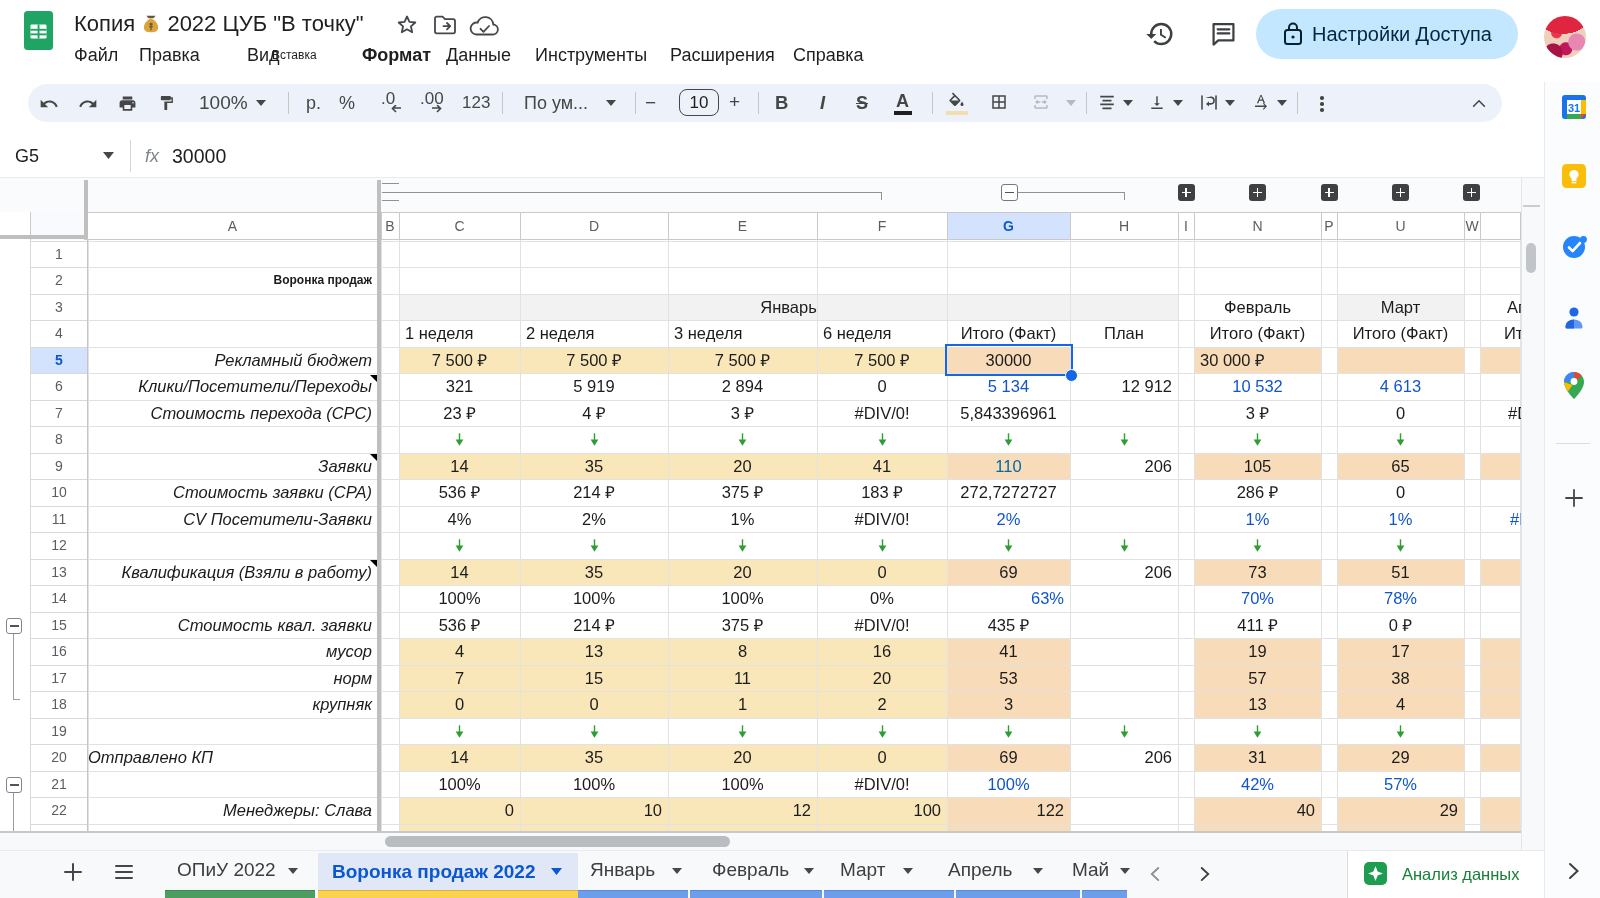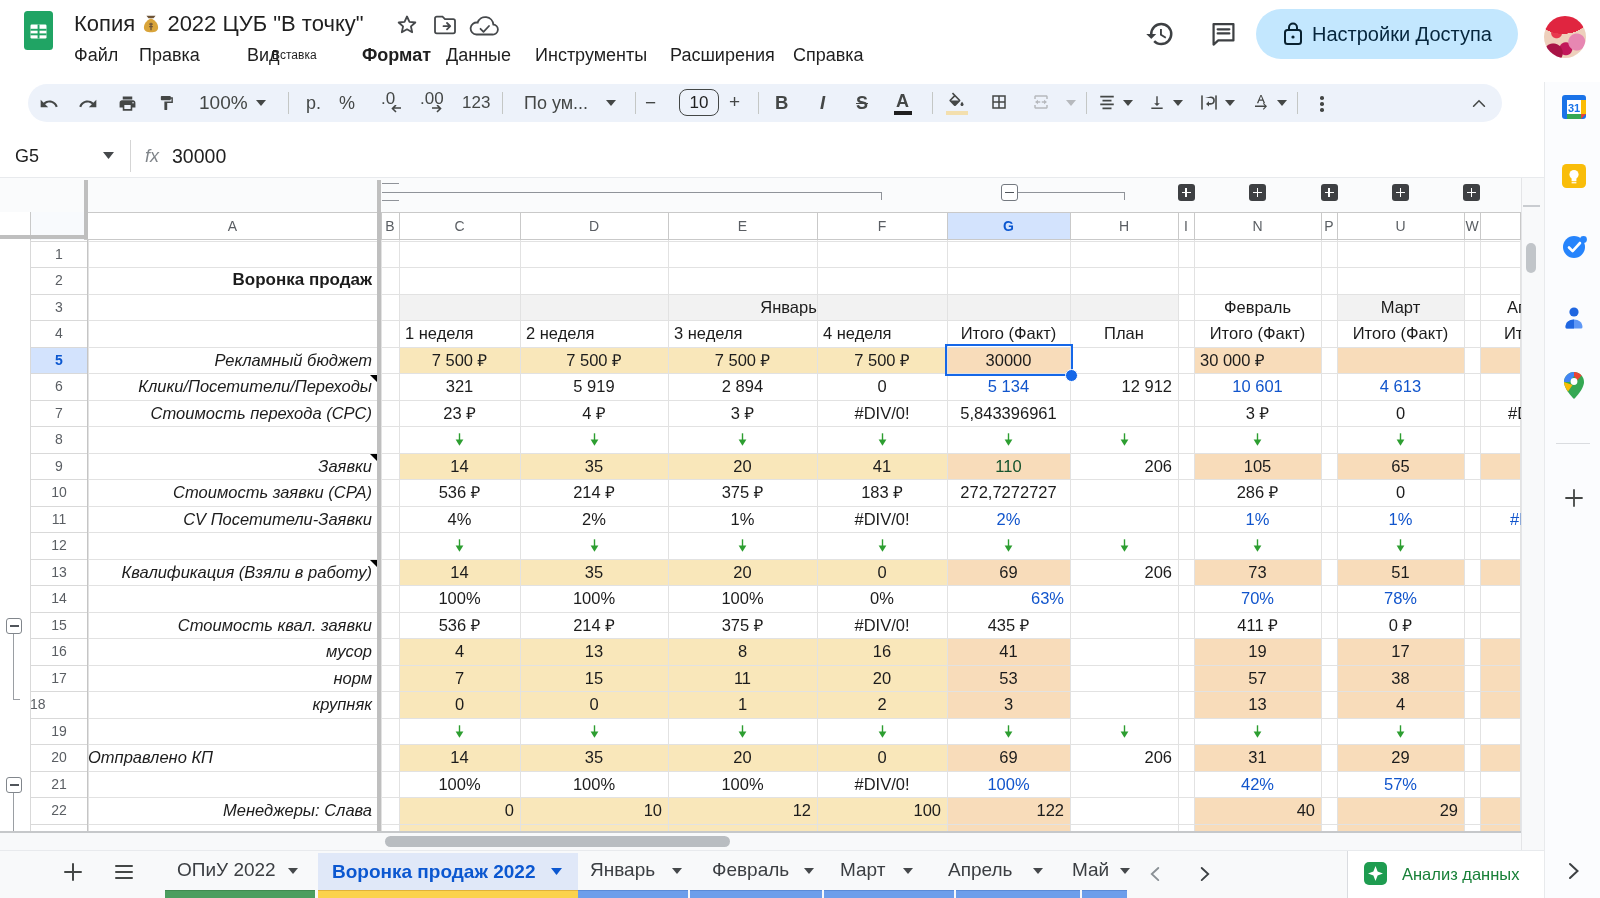--- a/index.html
+++ b/index.html
@@ -243,21 +243,21 @@
 <div style="position:absolute;left:30px;top:558.7px;height:26.52px;line-height:26.52px;font-size:14px;color:#5a5e63;font-weight:400;font-style:normal;white-space:nowrap;width:58px;text-align:center;">13</div>
 <div style="position:absolute;left:30px;top:585.3px;width:58px;height:1px;background:#d9d9d9;"></div>
 <div style="position:absolute;left:30px;top:585.3px;height:26.52px;line-height:26.52px;font-size:14px;color:#5a5e63;font-weight:400;font-style:normal;white-space:nowrap;width:58px;text-align:center;">14</div>
 <div style="position:absolute;left:30px;top:611.8px;width:58px;height:1px;background:#d9d9d9;"></div>
 <div style="position:absolute;left:30px;top:611.8px;height:26.52px;line-height:26.52px;font-size:14px;color:#5a5e63;font-weight:400;font-style:normal;white-space:nowrap;width:58px;text-align:center;">15</div>
 <div style="position:absolute;left:30px;top:638.3px;width:58px;height:1px;background:#d9d9d9;"></div>
 <div style="position:absolute;left:30px;top:638.3px;height:26.52px;line-height:26.52px;font-size:14px;color:#5a5e63;font-weight:400;font-style:normal;white-space:nowrap;width:58px;text-align:center;">16</div>
 <div style="position:absolute;left:30px;top:664.8px;width:58px;height:1px;background:#d9d9d9;"></div>
 <div style="position:absolute;left:30px;top:664.8px;height:26.52px;line-height:26.52px;font-size:14px;color:#5a5e63;font-weight:400;font-style:normal;white-space:nowrap;width:58px;text-align:center;">17</div>
 <div style="position:absolute;left:30px;top:691.3px;width:58px;height:1px;background:#d9d9d9;"></div>
-<div style="position:absolute;left:30px;top:691.3px;height:26.52px;line-height:26.52px;font-size:14px;color:#5a5e63;font-weight:400;font-style:normal;white-space:nowrap;width:58px;">18</div>
+<div style="position:absolute;left:30px;top:691.3px;height:26.52px;line-height:26.52px;font-size:14px;color:#5a5e63;font-weight:400;font-style:normal;white-space:nowrap;width:58px;text-align:center;">18</div>
 <div style="position:absolute;left:30px;top:717.9px;width:58px;height:1px;background:#d9d9d9;"></div>
 <div style="position:absolute;left:30px;top:717.9px;height:26.52px;line-height:26.52px;font-size:14px;color:#5a5e63;font-weight:400;font-style:normal;white-space:nowrap;width:58px;text-align:center;">19</div>
 <div style="position:absolute;left:30px;top:744.4px;width:58px;height:1px;background:#d9d9d9;"></div>
 <div style="position:absolute;left:30px;top:744.4px;height:26.52px;line-height:26.52px;font-size:14px;color:#5a5e63;font-weight:400;font-style:normal;white-space:nowrap;width:58px;text-align:center;">20</div>
 <div style="position:absolute;left:30px;top:770.9px;width:58px;height:1px;background:#d9d9d9;"></div>
 <div style="position:absolute;left:30px;top:770.9px;height:26.52px;line-height:26.52px;font-size:14px;color:#5a5e63;font-weight:400;font-style:normal;white-space:nowrap;width:58px;text-align:center;">21</div>
 <div style="position:absolute;left:30px;top:797.4px;width:58px;height:1px;background:#d9d9d9;"></div>
 <div style="position:absolute;left:30px;top:797.4px;height:26.52px;line-height:26.52px;font-size:14px;color:#5a5e63;font-weight:400;font-style:normal;white-space:nowrap;width:58px;text-align:center;">22</div>
 <div style="position:absolute;left:30px;top:823.9px;width:58px;height:1px;background:#d9d9d9;"></div>
 <div style="position:absolute;left:30px;top:240px;width:1px;height:591px;background:#d9d9d9;"></div>
@@ -368,21 +368,21 @@
 <div style="position:absolute;left:947px;top:240px;width:1px;height:591px;background:#e2e2e2;"></div>
 <div style="position:absolute;left:1070px;top:240px;width:1px;height:591px;background:#e2e2e2;"></div>
 <div style="position:absolute;left:1178px;top:240px;width:1px;height:591px;background:#e2e2e2;"></div>
 <div style="position:absolute;left:1194px;top:240px;width:1px;height:591px;background:#e2e2e2;"></div>
 <div style="position:absolute;left:1321px;top:240px;width:1px;height:591px;background:#e2e2e2;"></div>
 <div style="position:absolute;left:1337px;top:240px;width:1px;height:591px;background:#e2e2e2;"></div>
 <div style="position:absolute;left:1464px;top:240px;width:1px;height:591px;background:#e2e2e2;"></div>
 <div style="position:absolute;left:1480px;top:240px;width:1px;height:591px;background:#e2e2e2;"></div>
 <div style="position:absolute;left:1520px;top:240px;width:1px;height:591px;background:#e2e2e2;"></div>
 <div style="position:absolute;left:88px;top:240px;width:1px;height:591px;background:#e2e2e2;"></div>
-<div style="position:absolute;left:88px;top:267.0px;height:26.52px;line-height:26.52px;font-size:17px;color:#1c1c1c;font-weight:700;font-style:normal;white-space:nowrap;width:284px;text-align:right;">Воронка продаж</div>
+<div style="position:absolute;left:88px;top:267.0px;height:26.52px;line-height:26.52px;font-size:12px;color:#1c1c1c;font-weight:700;font-style:normal;white-space:nowrap;width:284px;text-align:right;">Воронка продаж</div>
 <div style="position:absolute;left:88px;top:346.6px;height:26.52px;line-height:26.52px;font-size:16.5px;color:#1c1c1c;font-weight:400;font-style:italic;white-space:nowrap;width:284px;text-align:right;">Рекламный бюджет</div>
 <div style="position:absolute;left:88px;top:373.1px;height:26.52px;line-height:26.52px;font-size:16.5px;color:#1c1c1c;font-weight:400;font-style:italic;white-space:nowrap;width:284px;text-align:right;">Клики/Посетители/Переходы</div>
 <div style="position:absolute;left:370px;top:374.6px;width:0;height:0;border-top:7px solid #000;border-left:7px solid transparent;"></div>
 <div style="position:absolute;left:88px;top:399.6px;height:26.52px;line-height:26.52px;font-size:16.5px;color:#1c1c1c;font-weight:400;font-style:italic;white-space:nowrap;width:284px;text-align:right;">Стоимость перехода (CPC)</div>
 <div style="position:absolute;left:88px;top:452.7px;height:26.52px;line-height:26.52px;font-size:16.5px;color:#1c1c1c;font-weight:400;font-style:italic;white-space:nowrap;width:284px;text-align:right;">Заявки</div>
 <div style="position:absolute;left:370px;top:454.2px;width:0;height:0;border-top:7px solid #000;border-left:7px solid transparent;"></div>
 <div style="position:absolute;left:88px;top:479.2px;height:26.52px;line-height:26.52px;font-size:16.5px;color:#1c1c1c;font-weight:400;font-style:italic;white-space:nowrap;width:284px;text-align:right;">Стоимость заявки (CPA)</div>
 <div style="position:absolute;left:88px;top:505.7px;height:26.52px;line-height:26.52px;font-size:16.5px;color:#1c1c1c;font-weight:400;font-style:italic;white-space:nowrap;width:284px;text-align:right;">CV Посетители-Заявки</div>
 <div style="position:absolute;left:88px;top:558.7px;height:26.52px;line-height:26.52px;font-size:16.5px;color:#1c1c1c;font-weight:400;font-style:italic;white-space:nowrap;width:284px;text-align:right;">Квалификация (Взяли в работу)</div>
 <div style="position:absolute;left:370px;top:560.2px;width:0;height:0;border-top:7px solid #000;border-left:7px solid transparent;"></div>
@@ -392,52 +392,52 @@
 <div style="position:absolute;left:88px;top:691.3px;height:26.52px;line-height:26.52px;font-size:16.5px;color:#1c1c1c;font-weight:400;font-style:italic;white-space:nowrap;width:284px;text-align:right;">крупняк</div>
 <div style="position:absolute;left:88px;top:744.4px;height:26.52px;line-height:26.52px;font-size:16.5px;color:#1c1c1c;font-weight:400;font-style:italic;white-space:nowrap;width:284px;text-align:left;">Отправлено КП</div>
 <div style="position:absolute;left:88px;top:797.4px;height:26.52px;line-height:26.52px;font-size:16.5px;color:#1c1c1c;font-weight:400;font-style:italic;white-space:nowrap;width:284px;text-align:right;">Менеджеры: Слава</div>
 <div style="position:absolute;left:399px;top:293.5px;height:26.52px;line-height:26.52px;font-size:16.5px;color:#1c1c1c;font-weight:400;font-style:normal;white-space:nowrap;width:779px;text-align:center;">Январь</div>
 <div style="position:absolute;left:1200px;top:293.5px;height:26.52px;line-height:26.52px;font-size:16.5px;color:#1c1c1c;font-weight:400;font-style:normal;white-space:nowrap;width:115px;text-align:center;">Февраль</div>
 <div style="position:absolute;left:1343px;top:293.5px;height:26.52px;line-height:26.52px;font-size:16.5px;color:#1c1c1c;font-weight:400;font-style:normal;white-space:nowrap;width:115px;text-align:center;">Март</div>
 <div style="position:absolute;left:1507px;top:293.5px;height:26.52px;line-height:26.52px;font-size:16.5px;color:#1c1c1c;font-weight:400;font-style:normal;white-space:nowrap;">Апрель</div>
 <div style="position:absolute;left:405px;top:320.1px;height:26.52px;line-height:26.52px;font-size:16.5px;color:#1c1c1c;font-weight:400;font-style:normal;white-space:nowrap;">1 неделя</div>
 <div style="position:absolute;left:526px;top:320.1px;height:26.52px;line-height:26.52px;font-size:16.5px;color:#1c1c1c;font-weight:400;font-style:normal;white-space:nowrap;">2 неделя</div>
 <div style="position:absolute;left:674px;top:320.1px;height:26.52px;line-height:26.52px;font-size:16.5px;color:#1c1c1c;font-weight:400;font-style:normal;white-space:nowrap;">3 неделя</div>
-<div style="position:absolute;left:823px;top:320.1px;height:26.52px;line-height:26.52px;font-size:16.5px;color:#1c1c1c;font-weight:400;font-style:normal;white-space:nowrap;">4 неделя</div>
+<div style="position:absolute;left:823px;top:320.1px;height:26.52px;line-height:26.52px;font-size:16.5px;color:#1c1c1c;font-weight:400;font-style:normal;white-space:nowrap;">6 неделя</div>
 <div style="position:absolute;left:953px;top:320.1px;height:26.52px;line-height:26.52px;font-size:16.5px;color:#1c1c1c;font-weight:400;font-style:normal;white-space:nowrap;width:111px;text-align:center;">Итого (Факт)</div>
 <div style="position:absolute;left:1076px;top:320.1px;height:26.52px;line-height:26.52px;font-size:16.5px;color:#1c1c1c;font-weight:400;font-style:normal;white-space:nowrap;width:96px;text-align:center;">План</div>
 <div style="position:absolute;left:1200px;top:320.1px;height:26.52px;line-height:26.52px;font-size:16.5px;color:#1c1c1c;font-weight:400;font-style:normal;white-space:nowrap;width:115px;text-align:center;">Итого (Факт)</div>
 <div style="position:absolute;left:1343px;top:320.1px;height:26.52px;line-height:26.52px;font-size:16.5px;color:#1c1c1c;font-weight:400;font-style:normal;white-space:nowrap;width:115px;text-align:center;">Итого (Факт)</div>
 <div style="position:absolute;left:1504px;top:320.1px;height:26.52px;line-height:26.52px;font-size:16.5px;color:#1c1c1c;font-weight:400;font-style:normal;white-space:nowrap;">Итого (Факт)</div>
 <div style="position:absolute;left:405px;top:346.6px;height:26.52px;line-height:26.52px;font-size:16.5px;color:#1c1c1c;font-weight:400;font-style:normal;white-space:nowrap;width:109px;text-align:center;">7 500 ₽</div>
 <div style="position:absolute;left:526px;top:346.6px;height:26.52px;line-height:26.52px;font-size:16.5px;color:#1c1c1c;font-weight:400;font-style:normal;white-space:nowrap;width:136px;text-align:center;">7 500 ₽</div>
 <div style="position:absolute;left:674px;top:346.6px;height:26.52px;line-height:26.52px;font-size:16.5px;color:#1c1c1c;font-weight:400;font-style:normal;white-space:nowrap;width:137px;text-align:center;">7 500 ₽</div>
 <div style="position:absolute;left:823px;top:346.6px;height:26.52px;line-height:26.52px;font-size:16.5px;color:#1c1c1c;font-weight:400;font-style:normal;white-space:nowrap;width:118px;text-align:center;">7 500 ₽</div>
 <div style="position:absolute;left:953px;top:346.6px;height:26.52px;line-height:26.52px;font-size:16.5px;color:#1c1c1c;font-weight:400;font-style:normal;white-space:nowrap;width:111px;text-align:center;">30000</div>
 <div style="position:absolute;left:1200px;top:346.6px;height:26.52px;line-height:26.52px;font-size:16.5px;color:#1c1c1c;font-weight:400;font-style:normal;white-space:nowrap;width:115px;text-align:left;">30 000 ₽</div>
 <div style="position:absolute;left:405px;top:373.1px;height:26.52px;line-height:26.52px;font-size:16.5px;color:#1c1c1c;font-weight:400;font-style:normal;white-space:nowrap;width:109px;text-align:center;">321</div>
 <div style="position:absolute;left:526px;top:373.1px;height:26.52px;line-height:26.52px;font-size:16.5px;color:#1c1c1c;font-weight:400;font-style:normal;white-space:nowrap;width:136px;text-align:center;">5 919</div>
 <div style="position:absolute;left:674px;top:373.1px;height:26.52px;line-height:26.52px;font-size:16.5px;color:#1c1c1c;font-weight:400;font-style:normal;white-space:nowrap;width:137px;text-align:center;">2 894</div>
 <div style="position:absolute;left:823px;top:373.1px;height:26.52px;line-height:26.52px;font-size:16.5px;color:#1c1c1c;font-weight:400;font-style:normal;white-space:nowrap;width:118px;text-align:center;">0</div>
 <div style="position:absolute;left:953px;top:373.1px;height:26.52px;line-height:26.52px;font-size:16.5px;color:#1155cc;font-weight:400;font-style:normal;white-space:nowrap;width:111px;text-align:center;">5 134</div>
 <div style="position:absolute;left:1076px;top:373.1px;height:26.52px;line-height:26.52px;font-size:16.5px;color:#1c1c1c;font-weight:400;font-style:normal;white-space:nowrap;width:96px;text-align:right;">12 912</div>
-<div style="position:absolute;left:1200px;top:373.1px;height:26.52px;line-height:26.52px;font-size:16.5px;color:#1155cc;font-weight:400;font-style:normal;white-space:nowrap;width:115px;text-align:center;">10 601</div>
+<div style="position:absolute;left:1200px;top:373.1px;height:26.52px;line-height:26.52px;font-size:16.5px;color:#1155cc;font-weight:400;font-style:normal;white-space:nowrap;width:115px;text-align:center;">10 532</div>
 <div style="position:absolute;left:1343px;top:373.1px;height:26.52px;line-height:26.52px;font-size:16.5px;color:#1155cc;font-weight:400;font-style:normal;white-space:nowrap;width:115px;text-align:center;">4 613</div>
 <div style="position:absolute;left:405px;top:399.6px;height:26.52px;line-height:26.52px;font-size:16.5px;color:#1c1c1c;font-weight:400;font-style:normal;white-space:nowrap;width:109px;text-align:center;">23 ₽</div>
 <div style="position:absolute;left:526px;top:399.6px;height:26.52px;line-height:26.52px;font-size:16.5px;color:#1c1c1c;font-weight:400;font-style:normal;white-space:nowrap;width:136px;text-align:center;">4 ₽</div>
 <div style="position:absolute;left:674px;top:399.6px;height:26.52px;line-height:26.52px;font-size:16.5px;color:#1c1c1c;font-weight:400;font-style:normal;white-space:nowrap;width:137px;text-align:center;">3 ₽</div>
 <div style="position:absolute;left:823px;top:399.6px;height:26.52px;line-height:26.52px;font-size:16.5px;color:#1c1c1c;font-weight:400;font-style:normal;white-space:nowrap;width:118px;text-align:center;">#DIV/0!</div>
 <div style="position:absolute;left:953px;top:399.6px;height:26.52px;line-height:26.52px;font-size:16.5px;color:#1c1c1c;font-weight:400;font-style:normal;white-space:nowrap;width:111px;text-align:center;">5,843396961</div>
 <div style="position:absolute;left:1200px;top:399.6px;height:26.52px;line-height:26.52px;font-size:16.5px;color:#1c1c1c;font-weight:400;font-style:normal;white-space:nowrap;width:115px;text-align:center;">3 ₽</div>
 <div style="position:absolute;left:1343px;top:399.6px;height:26.52px;line-height:26.52px;font-size:16.5px;color:#1c1c1c;font-weight:400;font-style:normal;white-space:nowrap;width:115px;text-align:center;">0</div>
 <div style="position:absolute;left:405px;top:452.7px;height:26.52px;line-height:26.52px;font-size:16.5px;color:#1c1c1c;font-weight:400;font-style:normal;white-space:nowrap;width:109px;text-align:center;">14</div>
 <div style="position:absolute;left:526px;top:452.7px;height:26.52px;line-height:26.52px;font-size:16.5px;color:#1c1c1c;font-weight:400;font-style:normal;white-space:nowrap;width:136px;text-align:center;">35</div>
 <div style="position:absolute;left:674px;top:452.7px;height:26.52px;line-height:26.52px;font-size:16.5px;color:#1c1c1c;font-weight:400;font-style:normal;white-space:nowrap;width:137px;text-align:center;">20</div>
 <div style="position:absolute;left:823px;top:452.7px;height:26.52px;line-height:26.52px;font-size:16.5px;color:#1c1c1c;font-weight:400;font-style:normal;white-space:nowrap;width:118px;text-align:center;">41</div>
-<div style="position:absolute;left:953px;top:452.7px;height:26.52px;line-height:26.52px;font-size:16.5px;color:#14532d;font-weight:400;font-style:normal;white-space:nowrap;width:111px;text-align:center;">110</div>
+<div style="position:absolute;left:953px;top:452.7px;height:26.52px;line-height:26.52px;font-size:16.5px;color:#0369a1;font-weight:400;font-style:normal;white-space:nowrap;width:111px;text-align:center;">110</div>
 <div style="position:absolute;left:1076px;top:452.7px;height:26.52px;line-height:26.52px;font-size:16.5px;color:#1c1c1c;font-weight:400;font-style:normal;white-space:nowrap;width:96px;text-align:right;">206</div>
 <div style="position:absolute;left:1200px;top:452.7px;height:26.52px;line-height:26.52px;font-size:16.5px;color:#1c1c1c;font-weight:400;font-style:normal;white-space:nowrap;width:115px;text-align:center;">105</div>
 <div style="position:absolute;left:1343px;top:452.7px;height:26.52px;line-height:26.52px;font-size:16.5px;color:#1c1c1c;font-weight:400;font-style:normal;white-space:nowrap;width:115px;text-align:center;">65</div>
 <div style="position:absolute;left:405px;top:479.2px;height:26.52px;line-height:26.52px;font-size:16.5px;color:#1c1c1c;font-weight:400;font-style:normal;white-space:nowrap;width:109px;text-align:center;">536 ₽</div>
 <div style="position:absolute;left:526px;top:479.2px;height:26.52px;line-height:26.52px;font-size:16.5px;color:#1c1c1c;font-weight:400;font-style:normal;white-space:nowrap;width:136px;text-align:center;">214 ₽</div>
 <div style="position:absolute;left:674px;top:479.2px;height:26.52px;line-height:26.52px;font-size:16.5px;color:#1c1c1c;font-weight:400;font-style:normal;white-space:nowrap;width:137px;text-align:center;">375 ₽</div>
 <div style="position:absolute;left:823px;top:479.2px;height:26.52px;line-height:26.52px;font-size:16.5px;color:#1c1c1c;font-weight:400;font-style:normal;white-space:nowrap;width:118px;text-align:center;">183 ₽</div>
 <div style="position:absolute;left:953px;top:479.2px;height:26.52px;line-height:26.52px;font-size:16.5px;color:#1c1c1c;font-weight:400;font-style:normal;white-space:nowrap;width:111px;text-align:center;">272,7272727</div>
 <div style="position:absolute;left:1200px;top:479.2px;height:26.52px;line-height:26.52px;font-size:16.5px;color:#1c1c1c;font-weight:400;font-style:normal;white-space:nowrap;width:115px;text-align:center;">286 ₽</div>
 <div style="position:absolute;left:1343px;top:479.2px;height:26.52px;line-height:26.52px;font-size:16.5px;color:#1c1c1c;font-weight:400;font-style:normal;white-space:nowrap;width:115px;text-align:center;">0</div>

